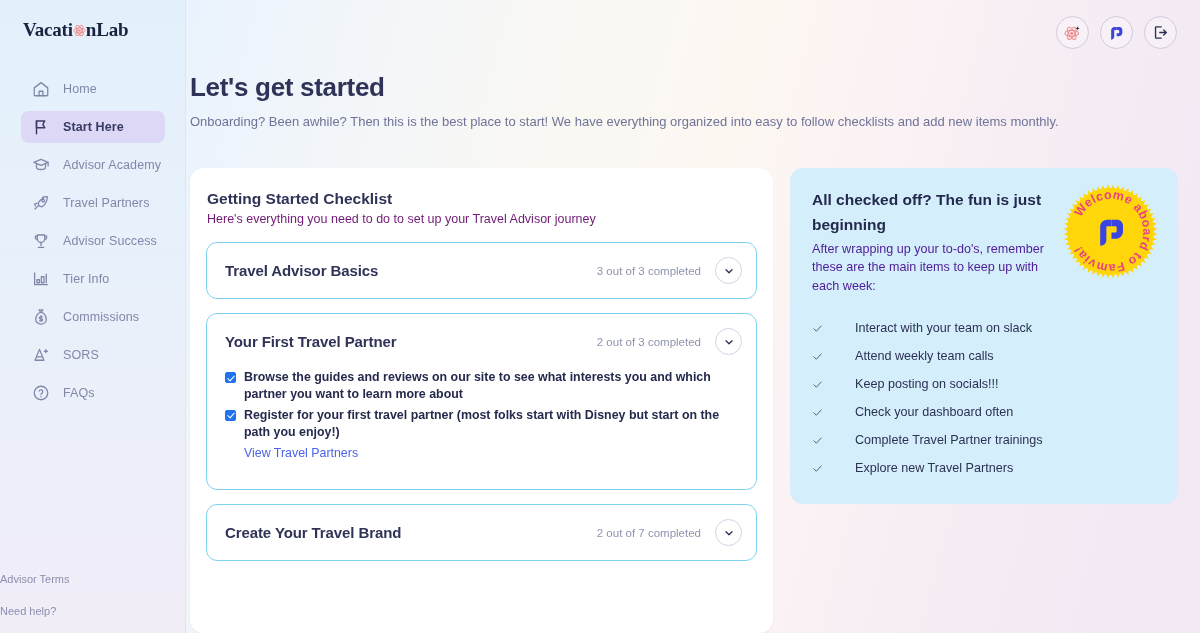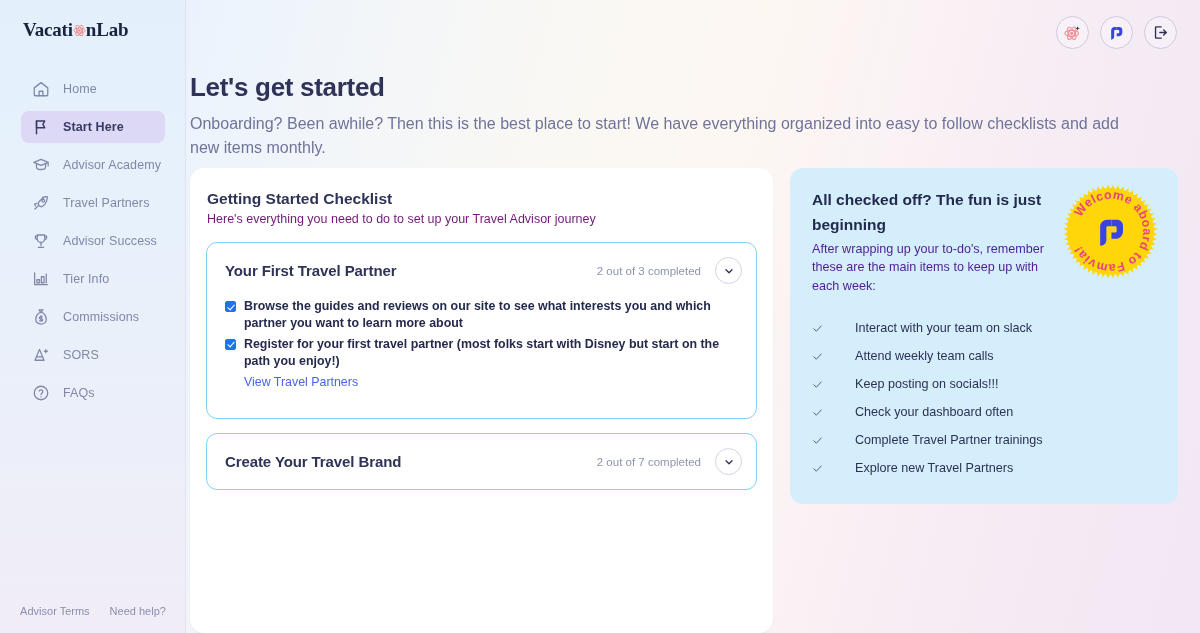--- a/index.html
+++ b/index.html
@@ -83,20 +83,21 @@
   .nav-item.active { background: #dcd8f6; }
   .nav-item.active .nav-label { color: #383a64; font-weight: bold; }
 
   #sidebar-footer {
     position: absolute;
     left: 0; bottom: 16px;
     width: 186px;
     display: flex;
     justify-content: center;
     gap: 20px;
+    flex-direction: column;
   }
   #sidebar-footer a {
     font-size: 11px;
     color: #8a8fae;
     text-decoration: none;
     white-space: nowrap;
   }
 
   
   #topbar-actions {
@@ -122,21 +123,21 @@
     width: 960px;
   }
   #page-title {
     font-size: 26px;
     font-weight: bold;
     color: #2f3357;
     letter-spacing: -0.3px;
     margin-bottom: 9px;
   }
   #page-subtitle {
-    font-size: 16px;
+    font-size: 13px;
     color: #6f7498;
     line-height: 1.52;
     max-width: 950px;
   }
 
   
   #main-left {
     position: absolute;
     left: 190px; top: 168px;
     width: 583px;
@@ -451,20 +452,31 @@
 
 <div id="page-header">
   <div id="page-title">Let's get started</div>
   <div id="page-subtitle">Onboarding? Been awhile? Then this is the best place to start! We have everything organized into easy to follow checklists and add new items monthly.</div>
 </div>
 
 <div id="main-left">
   <div id="checklist-title">Getting Started Checklist</div>
   <div id="checklist-subtitle">Here's everything you need to do to set up your Travel Advisor journey</div>
 
+  <div class="accordion">
+    <div class="acc-head">
+      <span class="acc-name">Travel Advisor Basics</span>
+      <span class="acc-count">3 out of 3 completed</span>
+      <span class="chev-btn">
+        <svg width="12" height="12" viewBox="0 0 24 24" fill="none" stroke="#2b2f55" stroke-width="2.6" stroke-linecap="round" stroke-linejoin="round">
+          <path d="M6 9.5 12 15.5 18 9.5"></path>
+        </svg>
+      </span>
+    </div>
+  </div>
 
   <div class="accordion">
     <div class="acc-head">
       <span class="acc-name">Your First Travel Partner</span>
       <span class="acc-count">2 out of 3 completed</span>
       <span class="chev-btn">
         <svg width="12" height="12" viewBox="0 0 24 24" fill="none" stroke="#2b2f55" stroke-width="2.6" stroke-linecap="round" stroke-linejoin="round">
           <path d="M6 9.5 12 15.5 18 9.5"></path>
         </svg>
       </span>

